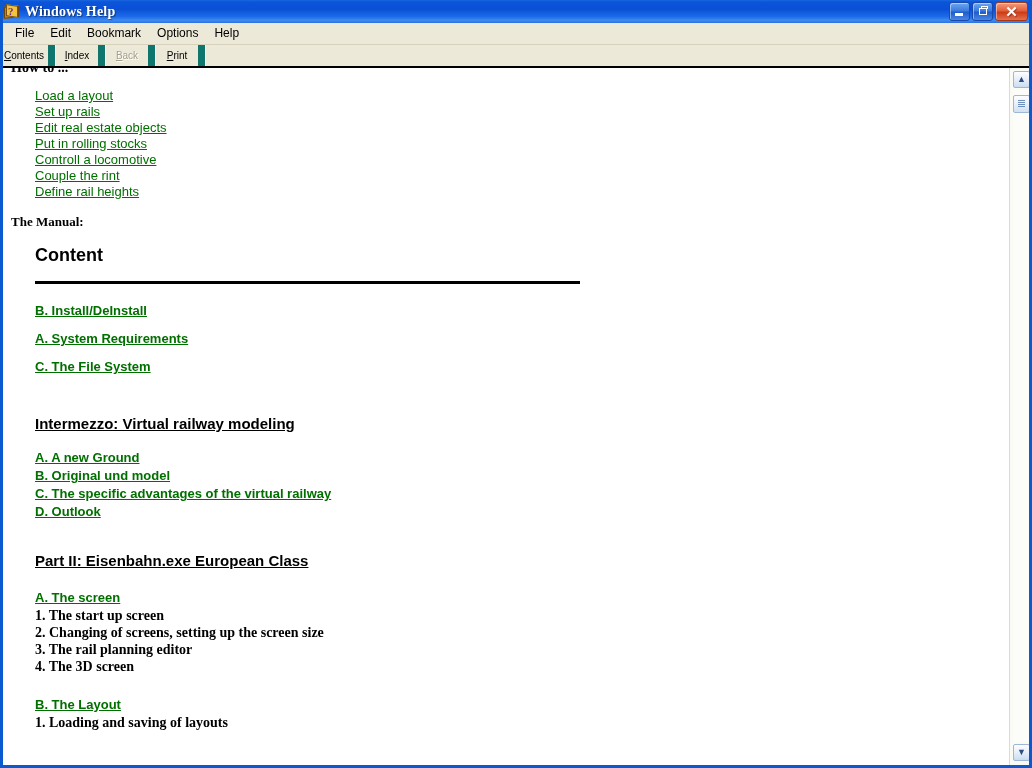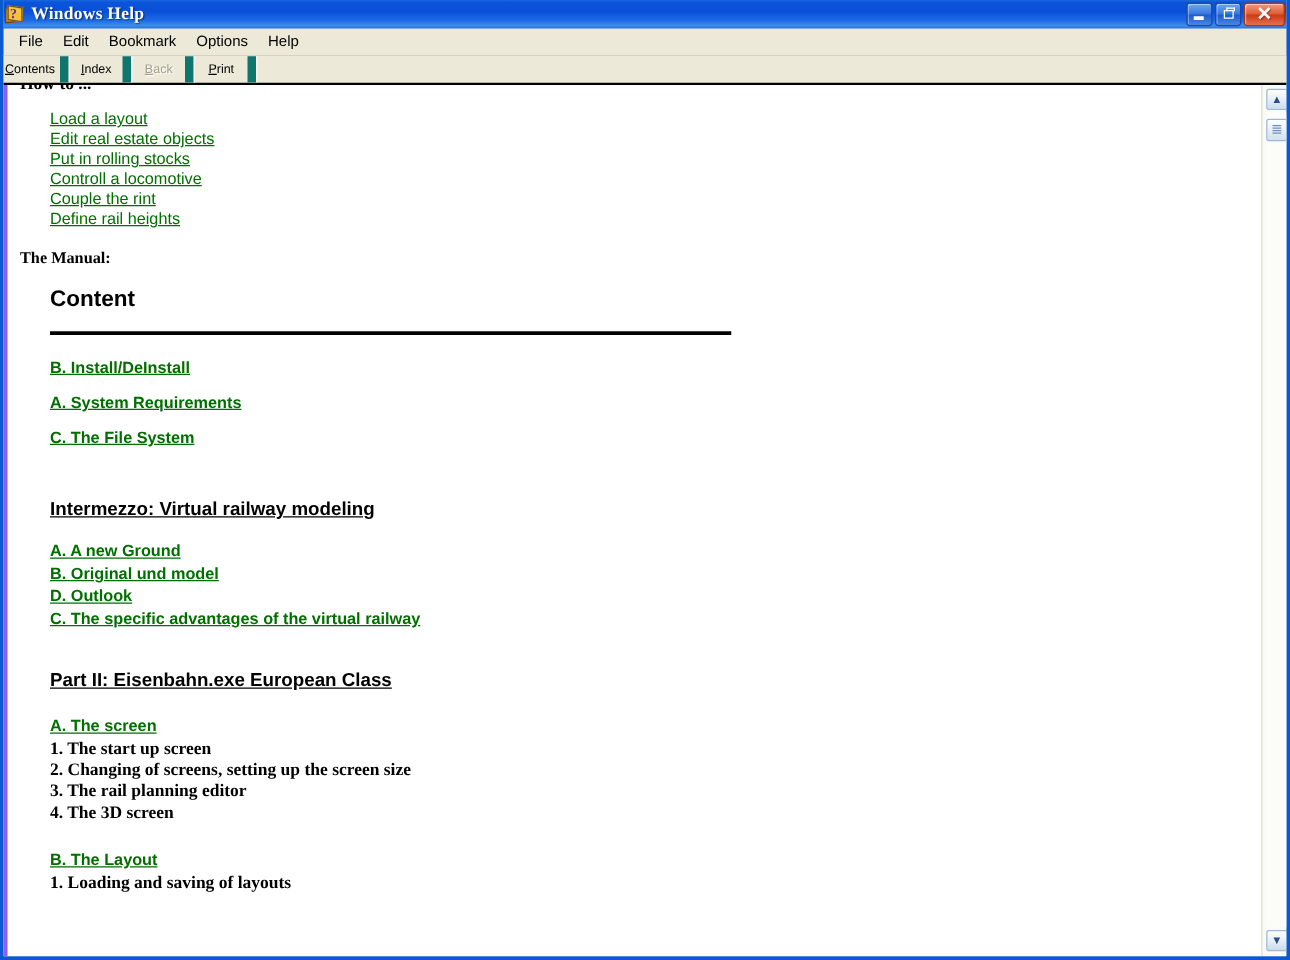--- a/index.html
+++ b/index.html
@@ -202,21 +202,21 @@
 
   
   .content {
     position: absolute;
     left: -3px; top: 68px;
     width: 1009px;
     height: 697px;
     background: #FFFFFF;
     overflow: hidden;
     box-sizing: border-box;
-    border-left: 6px solid #8b5cf6;
+    border-left: 1px solid #8b5cf6;
   }
   .doc {
     position: relative;
     padding-left: 10px;
     margin-top: -7px;
   }
 
   .howto-head {
     font-family: "Liberation Serif", serif;
     font-weight: bold;
@@ -418,20 +418,21 @@
     <div class="tb-fill"></div>
   </div>
 
   <div class="content">
     <div class="doc">
 
       <div class="howto-head">How to ...</div>
 
       <ul class="howto-list">
         <li><span class="lnk">Load a layout </span></li>
+        <li><span class="lnk">Set up rails</span></li>
         <li><span class="lnk">Edit real estate objects</span></li>
         <li><span class="lnk">Put in rolling stocks</span></li>
         <li><span class="lnk">Controll a locomotive</span></li>
         <li><span class="lnk">Couple the rint</span></li>
         <li><span class="lnk">Define rail heights</span></li>
       </ul>
 
       <div class="manual-label">The Manual:</div>
 
       <div class="content-title">Content</div>
@@ -443,22 +444,22 @@
         <li><span class="lnk bold">B. Install/DeInstall</span></li>
         <li><span class="lnk bold">A. System Requirements</span></li>
         <li><span class="lnk bold">C. The File System</span></li>
       </ul>
 
       <span class="part-head" style="margin-top:30px;">Intermezzo: Virtual railway modeling</span>
 
       <ul class="sec-links tight">
         <li><span class="lnk bold">A. A new Ground</span></li>
         <li><span class="lnk bold">B. Original und model</span></li>
+        <li><span class="lnk bold">C. The specific advantages of the virtual railway</span></li>
         <li><span class="lnk bold">D. Outlook</span></li>
-        <li><span class="lnk bold">C. The specific advantages of the virtual railway</span></li>
       </ul>
 
       <span class="part-head" style="margin-top:32px;">Part II:   Eisenbahn.exe European Class</span>
 
       <div class="sec-link-row">
         <span class="lnk bold">A. The screen</span>
       </div>
       <ul class="sub-list">
         <li>1. The start up screen</li>
         <li>2. Changing of screens, setting up the screen size</li>

